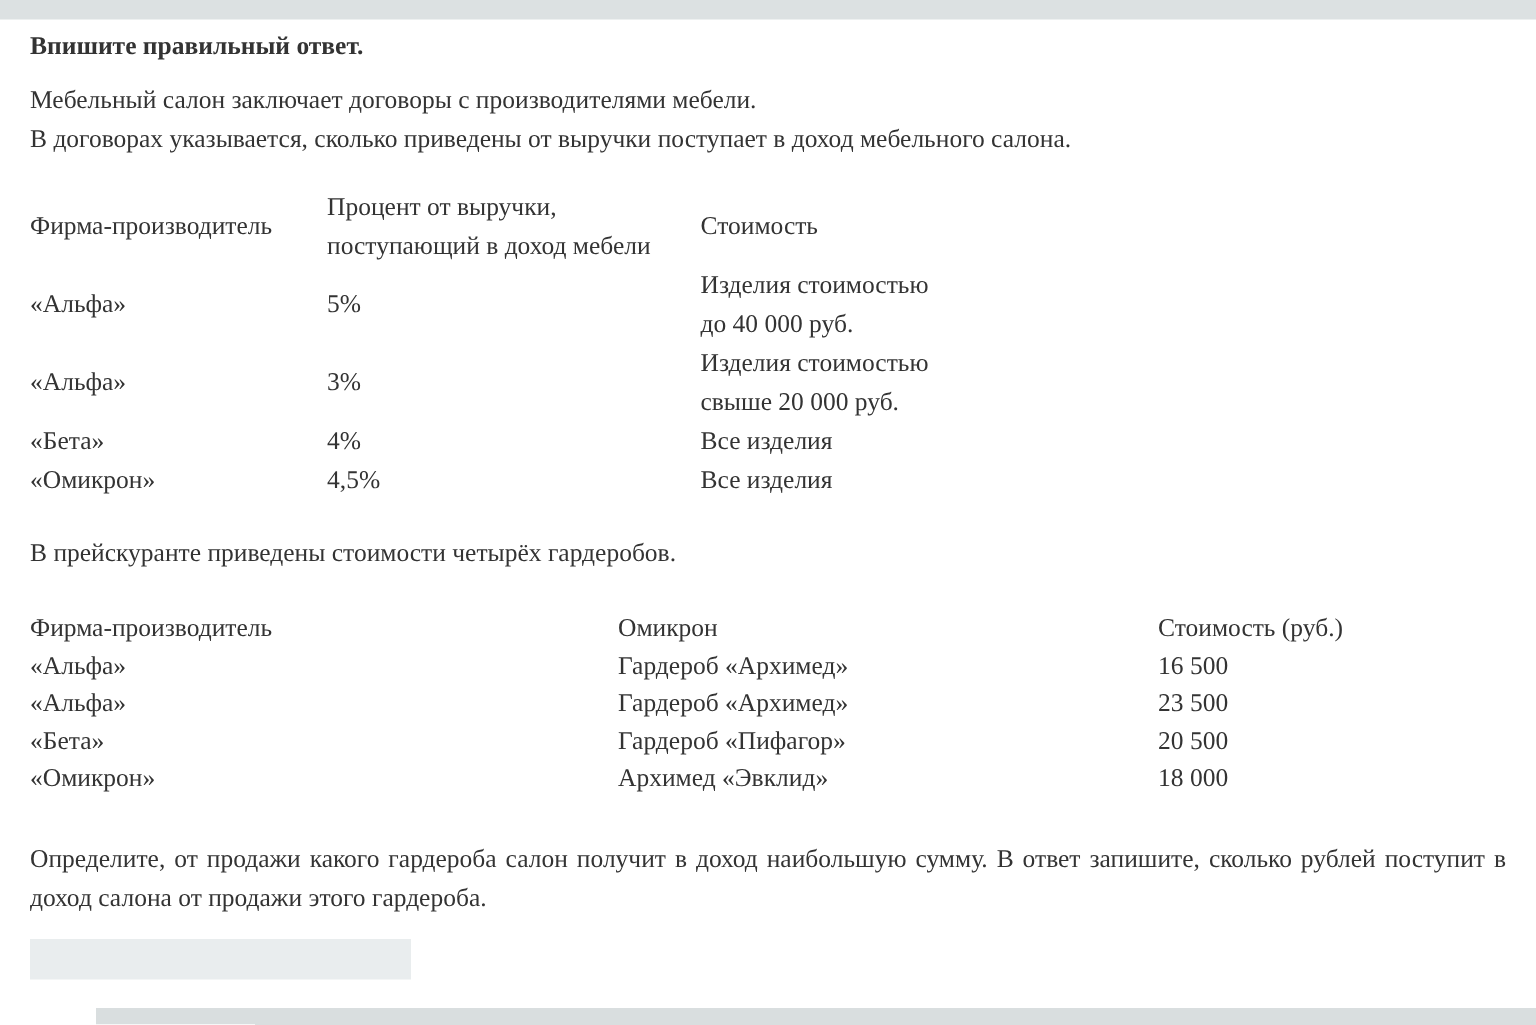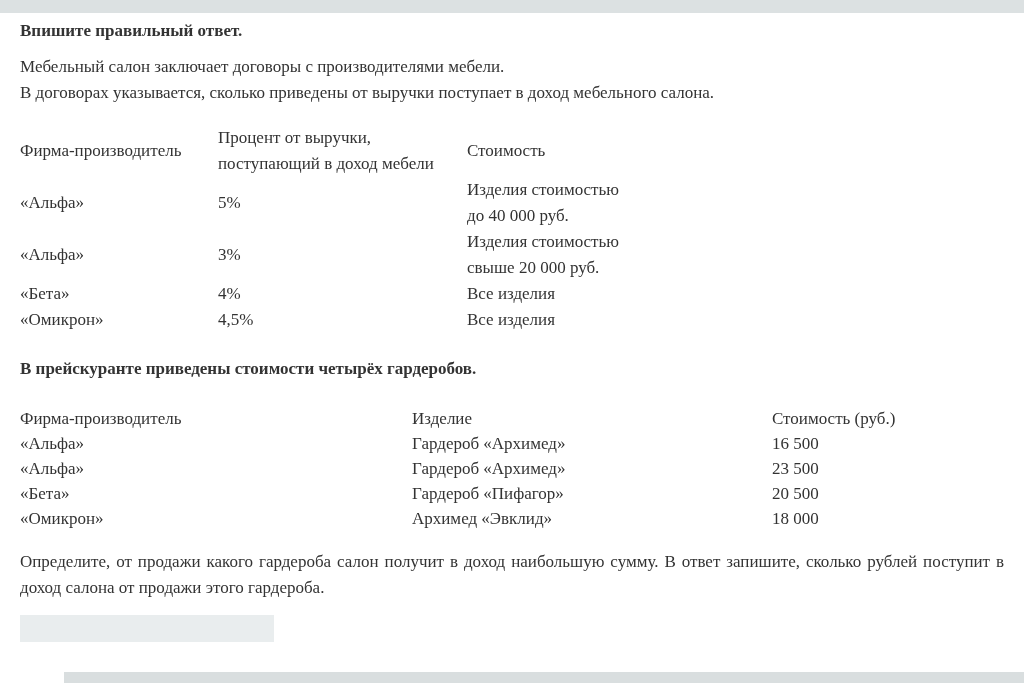--- a/index.html
+++ b/index.html
@@ -28,29 +28,29 @@
   .intro .line { line-height: 26px; }
 
   table { border-collapse: collapse; }
   td, th { padding: 0; text-align: left; font-weight: normal; vertical-align: middle; }
 
   .contracts-table { margin-top: 19px; line-height: 26px; }
   .contracts-table .col-firm    { width: 198px; }
   .contracts-table .col-percent { width: 249px; }
   .contracts-table .col-notes   { width: 220px; }
 
-  .pricelist-intro { margin-top: 23px; line-height: 26px; font-weight: bold; }
+  .pricelist-intro { margin-top: 23px; line-height: 26px; }
 
   .pricelist-table { margin-top: 24px; line-height: 25px; }
   .pricelist-table .col-firm  { width: 392px; }
   .pricelist-table .col-item  { width: 360px; }
   .pricelist-table .col-price { width: 220px; }
 
   .task {
-    margin-top: 18px;
+    margin-top: 29px;
     line-height: 26px;
     text-align: justify;
   }
 
   .answer-input {
     display: block;
     margin-top: 14px;
     width: 254px;
     height: 27px;
     background: #e9edee;
@@ -123,21 +123,21 @@
     </tr>
   </tbody>
     </table>
 
   <div class="pricelist-intro">В прейскуранте приведены стоимости четырёх гардеробов.</div>
 
   <table class="pricelist-table">
     <tbody>
         <tr>
       <th class="col-firm">Фирма-производитель</th>
-      <th class="col-item">Изделие</th>
+      <th class="col-item">Омикрон</th>
       <th class="col-price">Стоимость (руб.)</th>
     </tr>
     <tr>
       <td>«Альфа»</td>
       <td>Гардероб «Архимед»</td>
       <td>16 500</td>
     </tr>
     <tr>
       <td>«Альфа»</td>
       <td>Гардероб «Архимед»</td>

